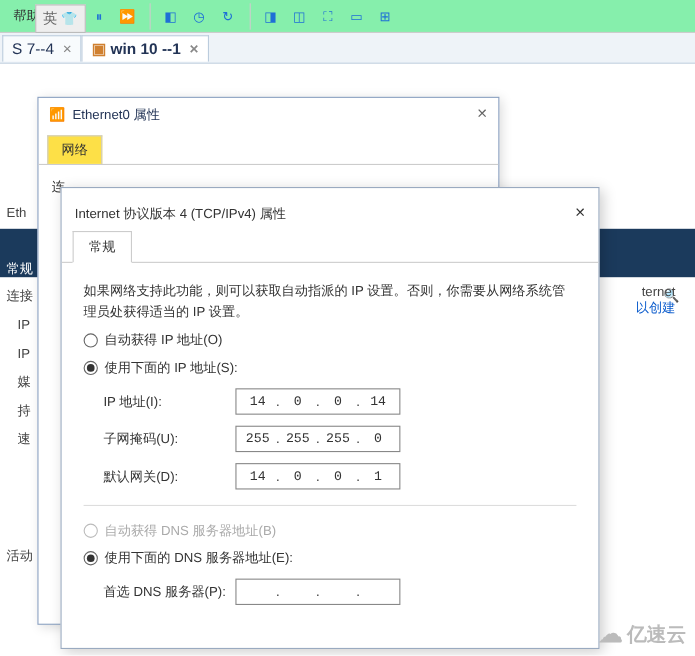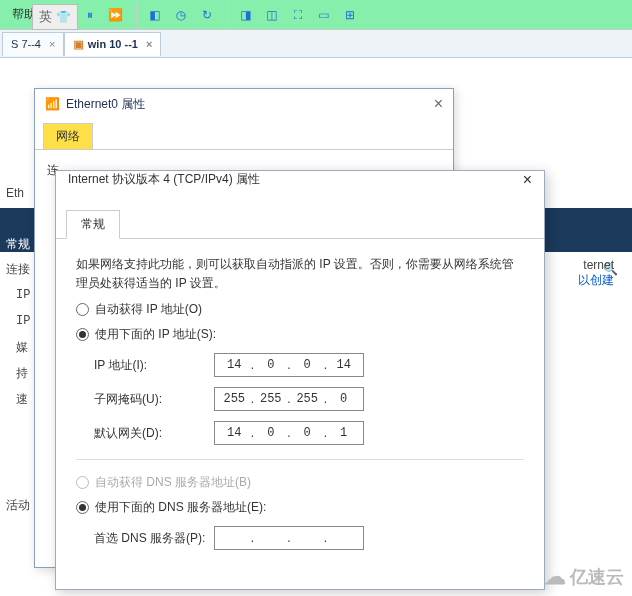--- a/index.html
+++ b/index.html
@@ -70,21 +70,21 @@
 .tab {
   height: 24px;
   padding: 0 8px;
   background: #f8fbfd;
   border: 1px solid #bcd;
   border-bottom: none;
   display: flex;
   align-items: center;
   gap: 4px;
   cursor: pointer;
-  font-size: 11px;
+  font-size: 14px;
   color: #235;
 }
 .tab .x { color: #888; margin-left: 4px; }
 .tab.active { background: #fff; font-weight: bold; }
 .backpane {
   position: absolute;
   top: 58px;
   left: 0;
   right: 0;
   bottom: 0;
@@ -98,21 +98,21 @@
   height: 44px;
   background: #1b3a5c;
 }
 .back-sidebar {
   position: absolute;
   left: 6px;
   top: 198px;
   width: 40px;
   color: #444;
 }
-.back-sidebar div { height: 26px; display: flex; align-items: center; font-family: Liberation Mono, monospace; }
+.back-sidebar div { height: 26px; display: flex; align-items: center; }
 .back-right {
   position: absolute;
   right: 18px;
   top: 200px;
   color: #444;
   text-align: right;
 }
 .back-right .link { color: #0a5bcc; }
 .search-btn {
   position: absolute;
@@ -171,21 +171,21 @@
   width: 490px;
   height: 420px;
   background: #fff;
   border: 1px solid #9aaac0;
   box-shadow: 3px 3px 12px rgba(0,0,0,0.2);
   z-index: 50;
 }
 .dlg2 .titlebar {
   height: 32px;
   display: flex;
-  align-items: flex-start;
+  align-items: flex-end;
   padding: 0 12px;
   font-size: 12px;
   color: #333;
 }
 .dlg2 .closebtn { margin-left: auto; color: #333; cursor: pointer; font-size: 16px; }
 .dlg2 .tabarea { padding: 6px 10px 0 10px; display: flex; border-bottom: 1px solid #ccc; }
 .dlg2 .dlgtab {
   padding: 5px 14px;
   border: 1px solid #ccc;
   border-bottom: 1px solid #fff;

